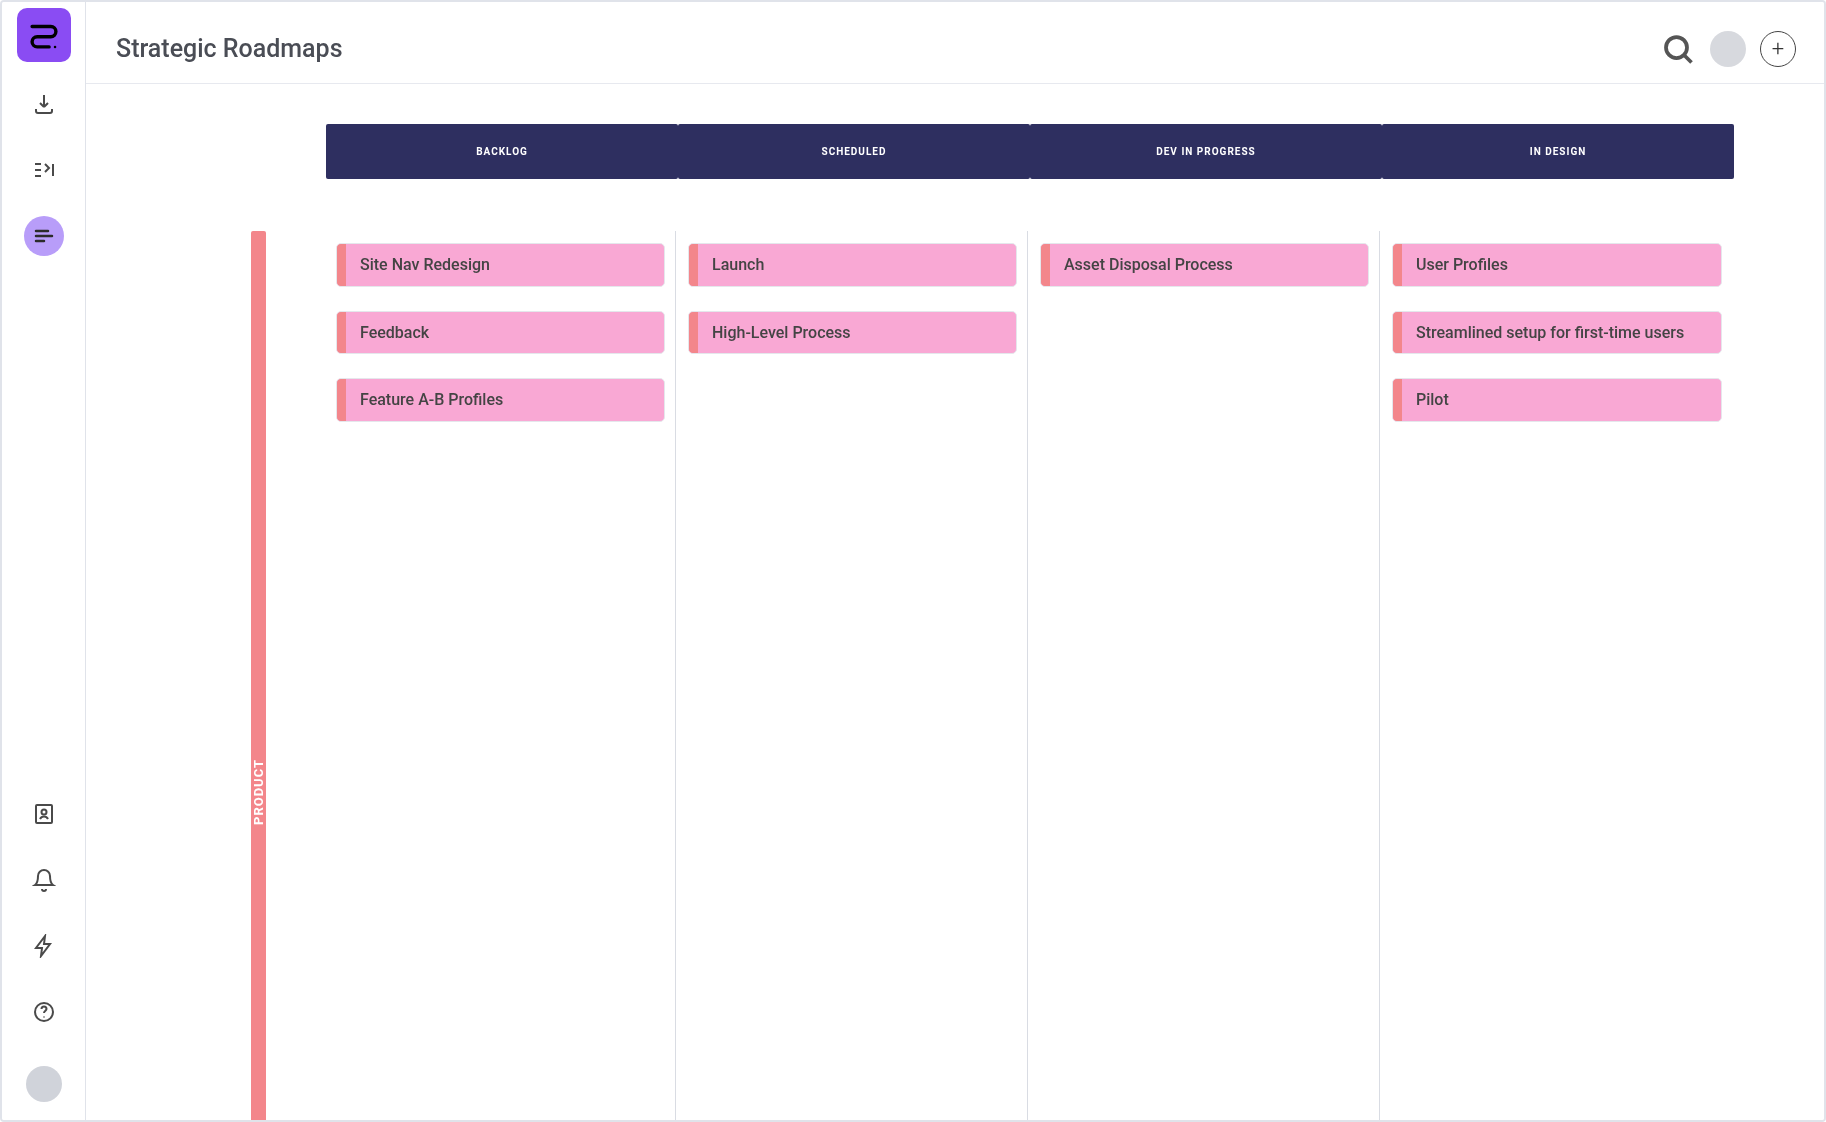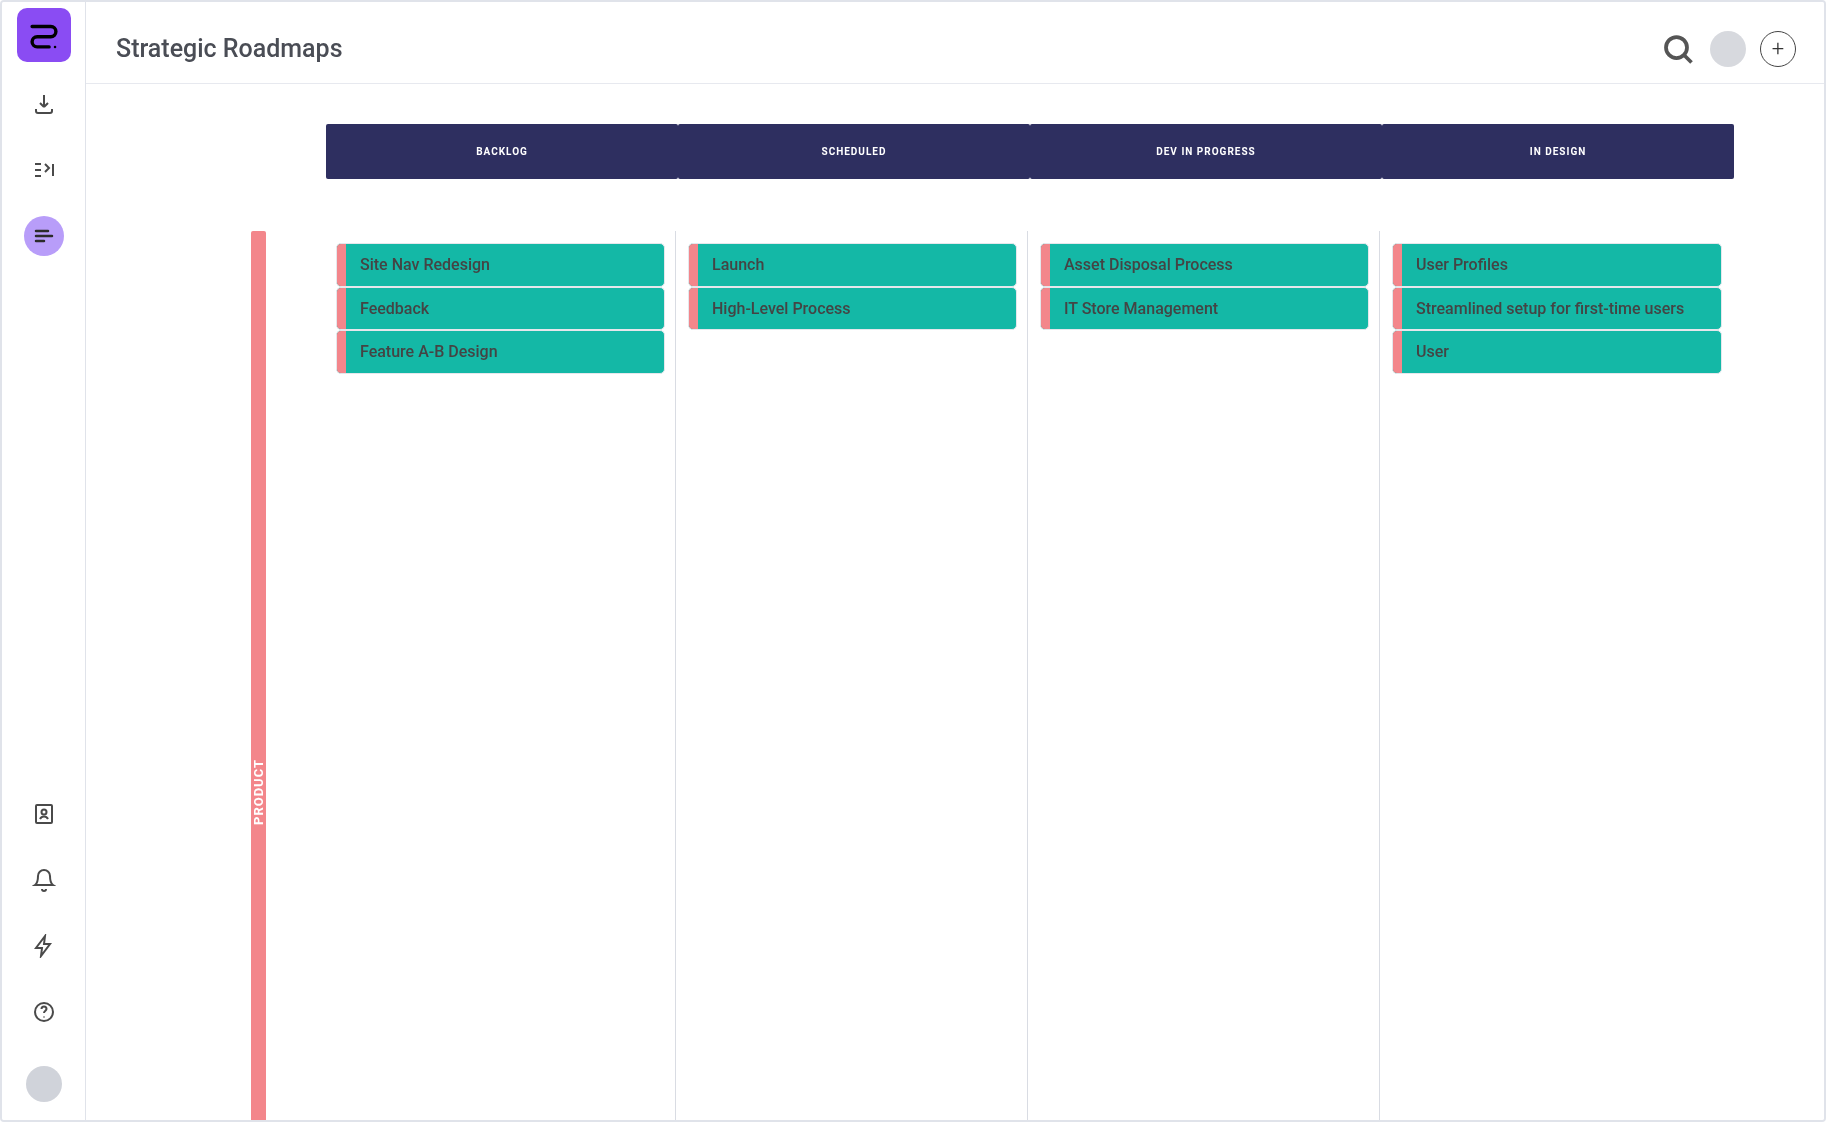--- a/index.html
+++ b/index.html
@@ -27,21 +27,21 @@
 .plus-btn { width: 36px; height: 36px; border-radius: 50%; border: 1.5px solid #444; display: flex; align-items: center; justify-content: center; font-size: 22px; color: #333; cursor: pointer; font-weight: 300; line-height: 1; }
 
 
 .board-wrap { flex: 1; overflow: auto; padding: 40px 0 0 0; }
 .board { display: flex; padding-left: 165px; padding-right: 30px; padding-bottom: 30px; }
 .col-header { background: #2e2f60; color: #fff; font-size: 10px; font-weight: 700; letter-spacing: 1px; text-align: center; padding: 22px 8px; margin-bottom: 26px; border-radius: 2px; }
 
 .cell { width: 350px; padding: 12px 10px 22px 10px; border-right: 1px solid #d9dce3; min-height: 100px; }
 .cell:last-child { border-right: none; }
 
-.card { display: flex; align-items: stretch; background: #14b8a6; border: 1px solid #e5e7ec; border-radius: 5px; margin-bottom: 0; min-height: 40px; overflow: hidden; cursor: pointer; }
+.card { display: flex; align-items: stretch; background: #f9a8d4; border: 1px solid #e5e7ec; border-radius: 5px; margin-bottom: 24px; min-height: 40px; overflow: hidden; cursor: pointer; }
 .card-stripe { width: 9px; border-radius: 3px 0 0 3px; flex-shrink: 0; }
 .stripe-product { background: #f3868b; }
 .card-text { padding: 10px 14px; font-size: 16px; color: #444; line-height: 1.35; font-weight: 500; }
 
 
 .grid { display: grid; grid-template-columns: 75px repeat(4, 352px); gap: 0; align-items: stretch; }
 .col-headers-grid { display: grid; grid-template-columns: 75px repeat(4, 352px); gap: 0; margin-bottom: 26px; }
 .col-headers-grid .spacer { width: 75px; }
 .lane-label-wrap { padding-right: 16px; }
 .lane-label-inner { height: 100%; border-radius: 2px; display:flex; align-items:center; justify-content:center; color:#fff; font-size:13px; font-weight:700; letter-spacing:1px; writing-mode: vertical-rl; transform: rotate(180deg); }
@@ -140,55 +140,51 @@
               <div class="card">
                   <div class="card-stripe stripe-product"></div>
                   <div class="card-text">Site Nav Redesign</div>
                 </div>
               <div class="card">
                   <div class="card-stripe stripe-product"></div>
                   <div class="card-text">Feedback</div>
                 </div>
               <div class="card">
                   <div class="card-stripe stripe-product"></div>
-                  <div class="card-text">Feature A-B Design</div>
+                  <div class="card-text">Feature A-B Profiles</div>
                 </div>
             </div>
             <div class="cell">
               <div class="card">
                   <div class="card-stripe stripe-product"></div>
                   <div class="card-text">Launch</div>
                 </div>
               <div class="card">
                   <div class="card-stripe stripe-product"></div>
                   <div class="card-text">High-Level Process</div>
                 </div>
             </div>
             <div class="cell">
               <div class="card">
                   <div class="card-stripe stripe-product"></div>
                   <div class="card-text">Asset Disposal Process</div>
                 </div>
-              <div class="card">
-                  <div class="card-stripe stripe-product"></div>
-                  <div class="card-text">IT Store Management</div>
-                </div>
             </div>
             <div class="cell">
               <div class="card">
                   <div class="card-stripe stripe-product"></div>
                   <div class="card-text">User Profiles</div>
                 </div>
               <div class="card">
                   <div class="card-stripe stripe-product"></div>
                   <div class="card-text">Streamlined setup for first-time users</div>
                 </div>
               <div class="card">
                   <div class="card-stripe stripe-product"></div>
-                  <div class="card-text">User</div>
+                  <div class="card-text">Pilot</div>
                 </div>
             </div>
           </div>
 
         </div>
       </div>
     </div>
   </div>
 </div>
 

